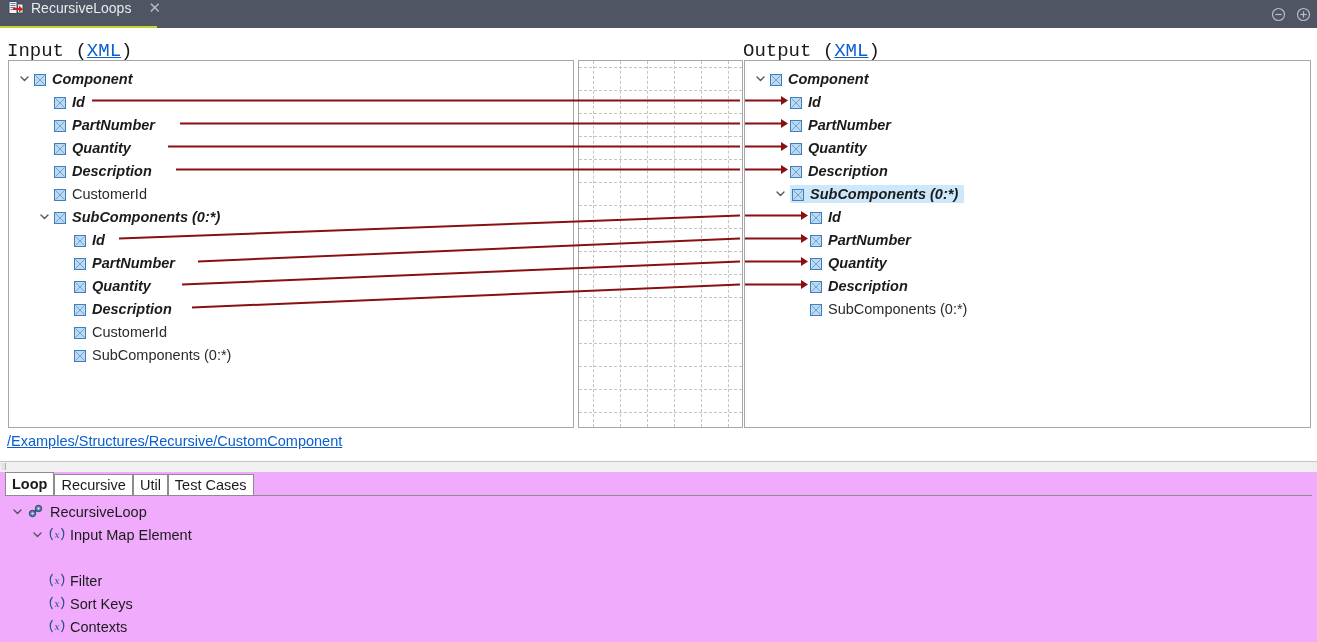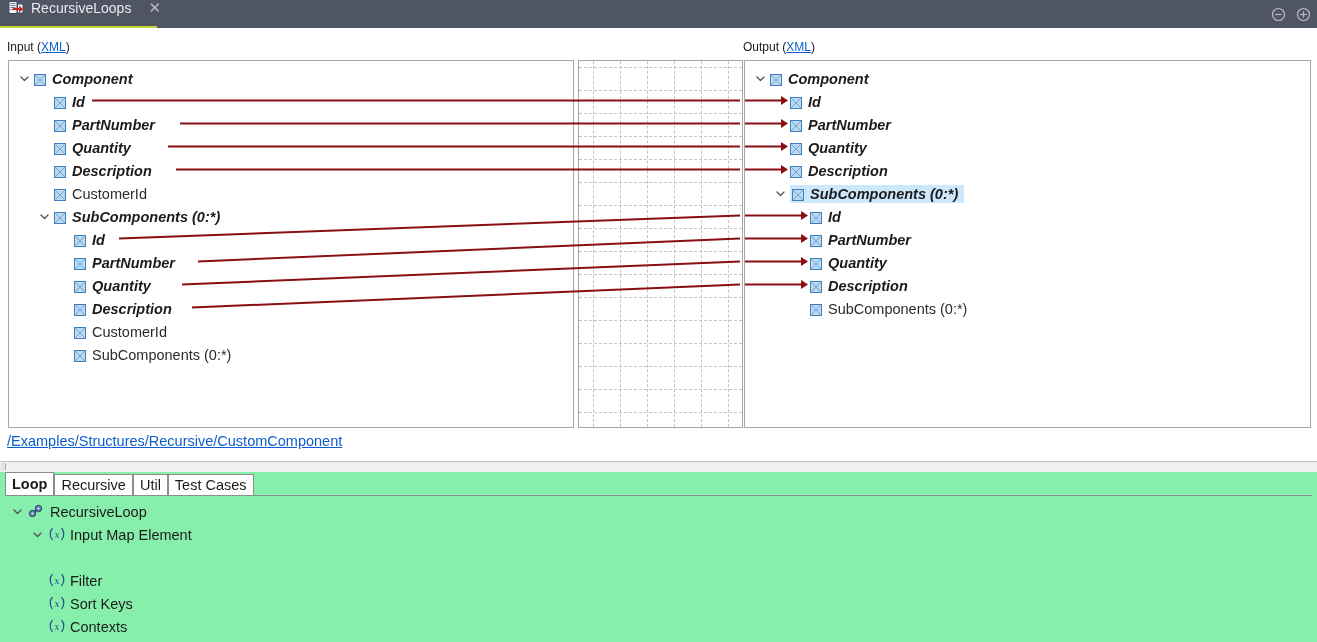--- a/index.html
+++ b/index.html
@@ -35,22 +35,23 @@
   .win-btns {
     position: absolute; right: 6px; top: 0; height: 28px;
     display: flex; align-items: center; gap: 10px;
   }
   .win-btn { width: 15px; height: 15px; cursor: pointer; }
 
   
   .mapper { position: absolute; left: 0; top: 28px; width: 1317px; height: 428px; background:#fff; }
 
   .panel-label {
-    position: absolute; font-size: 12px; color: #1a1a1a;
+    position: absolute; font-size: 19px; color: #1a1a1a;
     white-space: nowrap;
+    font-family: Liberation Mono, monospace;
   }
   .panel-label a { color: #0b5fce; text-decoration: underline; }
 
   .tree-box {
     position: absolute; background: #fff;
     border: 1px solid #a6a6a6;
     overflow: hidden;
   }
   #input-box  { left: 8px;   top: 32px; width: 564px; height: 366px; }
   #middle-box { left: 578px; top: 32px; width: 163px; height: 366px; }
@@ -92,21 +93,21 @@
   .sash {
     position: absolute; left: 0; top: 461px; width: 1317px; height: 11px;
     background: #f0f0f0; border-top: 1px solid #c4c4c4; border-bottom: 1px solid #c4c4c4;
   }
   .sash-thumb {
     position: absolute; left: 1px; top: 1px; width: 4px; height: 7px;
     background: #e3e3e3; border-right: 1px solid #b0b0b0;
   }
 
   
-  .btm { position: absolute; left: 0; top: 472px; width: 1317px; height: 170px; background: #86efac; }
+  .btm { position: absolute; left: 0; top: 472px; width: 1317px; height: 170px; background: #f0abfc; }
   .tabbar { position: absolute; left: 5px; top: 1px; height: 22px; display:flex; align-items:flex-end; }
   .btab {
     height: 21px; padding: 0 6px; font-size: 14.5px; color:#1b1b1b;
     display:flex; align-items:center; box-sizing: border-box;
     border-left: 1px solid #8d8d8d; border-right: 1px solid #8d8d8d;
     border-top: 1px solid #8d8d8d;
     background: #fff;
     position: relative; cursor: pointer;
   }
   .btab.active { font-weight: bold; height: 23px; z-index: 3; }

